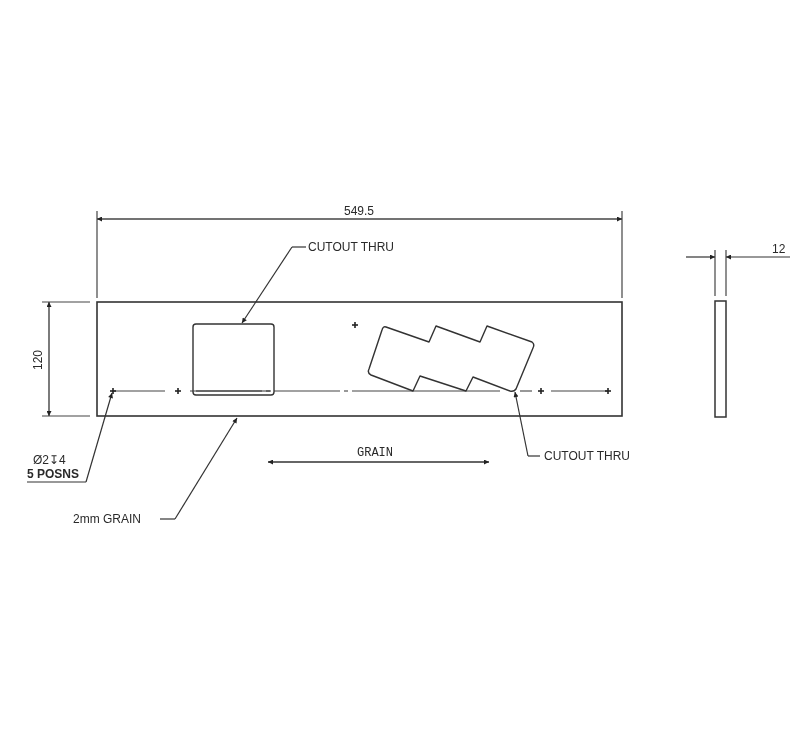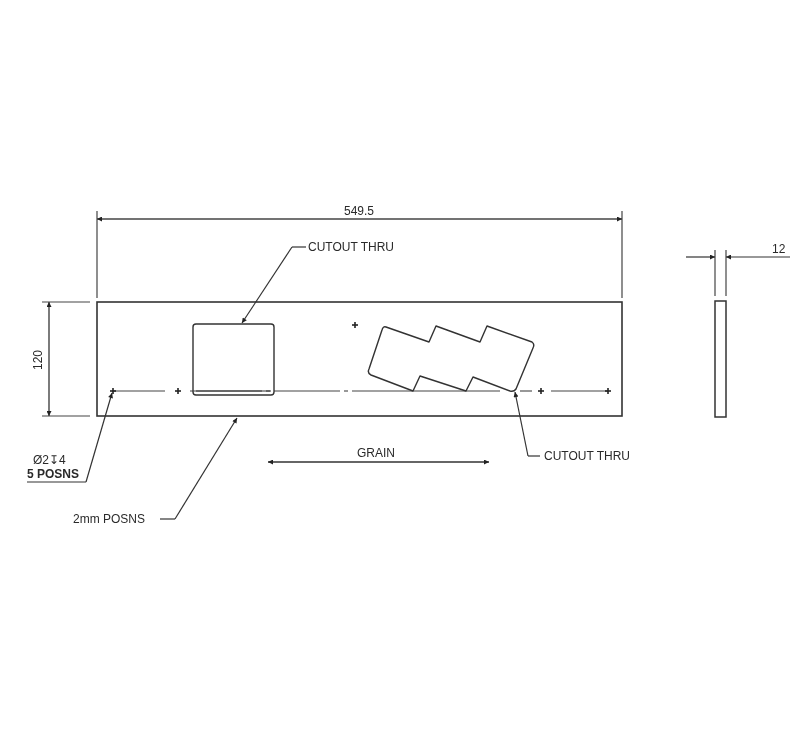--- a/index.html
+++ b/index.html
@@ -111,15 +111,15 @@
     <rect x="715" y="301" width="11" height="116" stroke-width="1.5"></rect>
   </g>
 </svg>
 
 <div class="lbl" style="left:344px; top:205px;">549.5</div>
 <div class="lbl lbl-v" style="left:28px; top:354px;">120</div>
 <div class="lbl" style="left:308px; top:241px;">CUTOUT THRU</div>
 <div class="lbl" style="left:544px; top:450px;">CUTOUT THRU</div>
 <div class="lbl" style="left:33px; top:454px;">Ø2↧4</div>
 <div class="lbl" style="left:27px; top:468px;font-weight:bold;">5 POSNS</div>
-<div class="lbl" style="left:73px; top:513px;">2mm POSNS</div>
-<div class="lbl" style="left:357px; top:447px;">GRAIN</div>
+<div class="lbl" style="left:73px; top:513px;">2mm GRAIN</div>
+<div class="lbl" style="left:357px; top:447px;font-family:Liberation Mono, monospace;">GRAIN</div>
 <div class="lbl" style="left:772px; top:243px;text-align:right;">12</div>
 
 </body></html>

